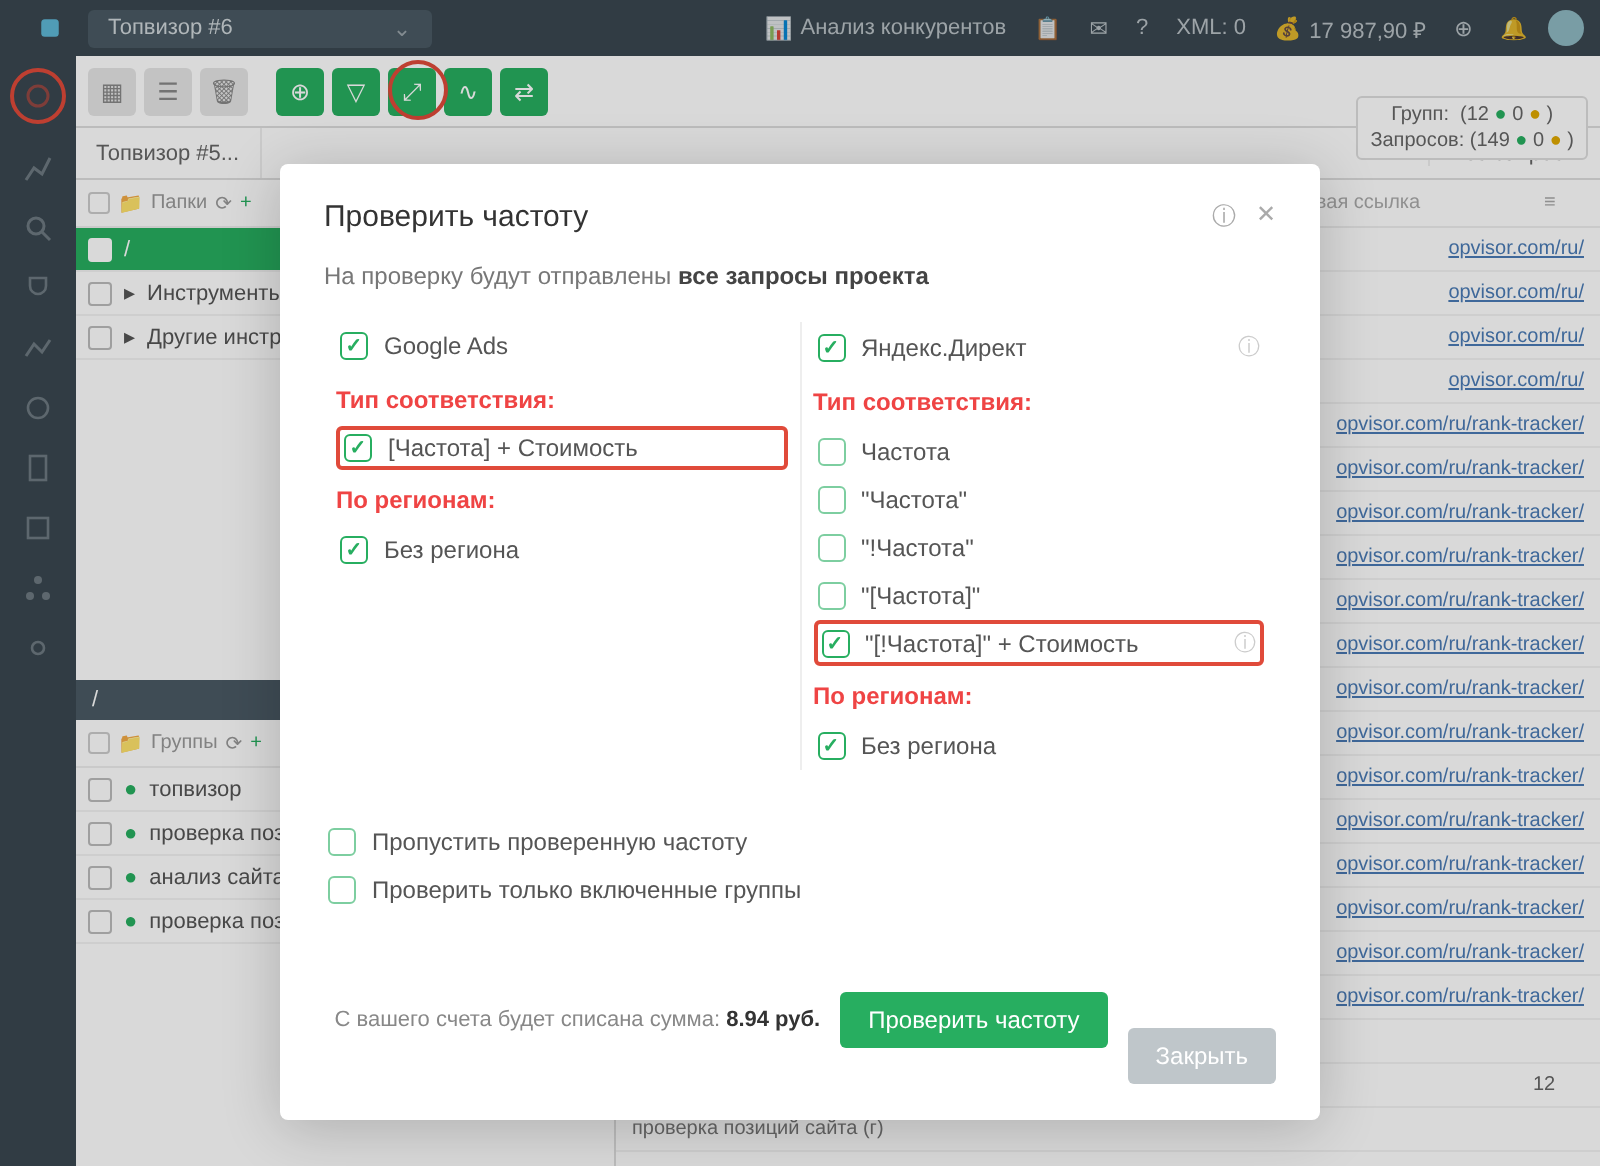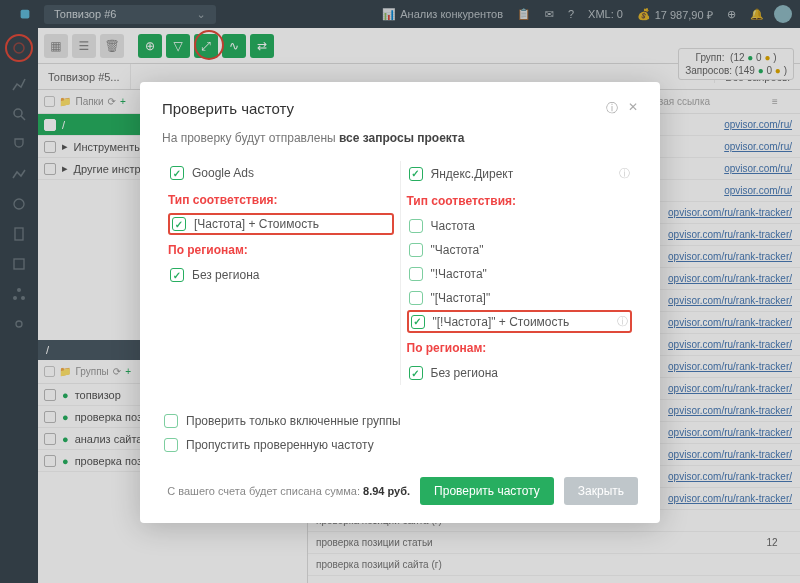--- a/index.html
+++ b/index.html
@@ -73,21 +73,21 @@
   .modal .chk.off { border-color:#27ae60; opacity:.6; }
   .modal .sect { font-weight:600; color:#ef4444; margin:8px 0 6px; font-size:12px; }
   .modal .info-ic { color:#ccc; margin-left:auto; font-size:11px; }
   .modal .redbox { border:2px solid #e04a3a; border-radius:3px; padding:2px 2px; }
   .modal .bottom-checks { margin-top:24px; }
   .modal .foot { margin-top:20px; display:flex; align-items:center; gap:10px; }
   .modal .foot .sumtxt { font-size:11px; color:#888; margin-left:auto; }
   .modal .foot .sumtxt b { color:#333; }
   .modal .btn { padding:7px 14px; border-radius:3px; font-size:12px; border:none; cursor:pointer; }
   .modal .btn.primary { background:#27ae60; color:#fff; }
-  .modal .btn.sec { background:#bfc6ca; color:#fff; }
+  .modal .btn.sec { background:#bfc6ca; color:#fff;margin-top:37px; }
   
   svg.i { width:14px; height:14px; }
 </style>
 </head>
 <body>
 
 <div class="topbar">
   <div class="logo-slot">
       <svg class="i" viewBox="0 0 16 16">
         <rect x="3" y="3" width="10" height="10" rx="2" fill="#5fb8d6"></rect>
@@ -353,25 +353,25 @@
       <div class="sect">По регионам:</div>
       <div class="chk-line">
           <span class="chk on"></span>
           <span>Без региона</span>
         </div>
     </div>
   </div>
   <div class="bottom-checks">
     <div class="chk-line">
         <span class="chk off"></span>
-        <span>Проверить только включенные группы</span>
+        <span>Пропустить проверенную частоту</span>
       </div>
     <div class="chk-line">
         <span class="chk off"></span>
-        <span>Пропустить проверенную частоту</span>
+        <span>Проверить только включенные группы</span>
       </div>
   </div>
   <div class="foot">
     <div class="sumtxt"><span>С вашего счета будет списана сумма: </span><b>8.94 руб.</b></div>
     <button class="btn primary">Проверить частоту</button>
     <button class="btn sec">Закрыть</button>
   </div>
 </div>
 
 </body></html>

